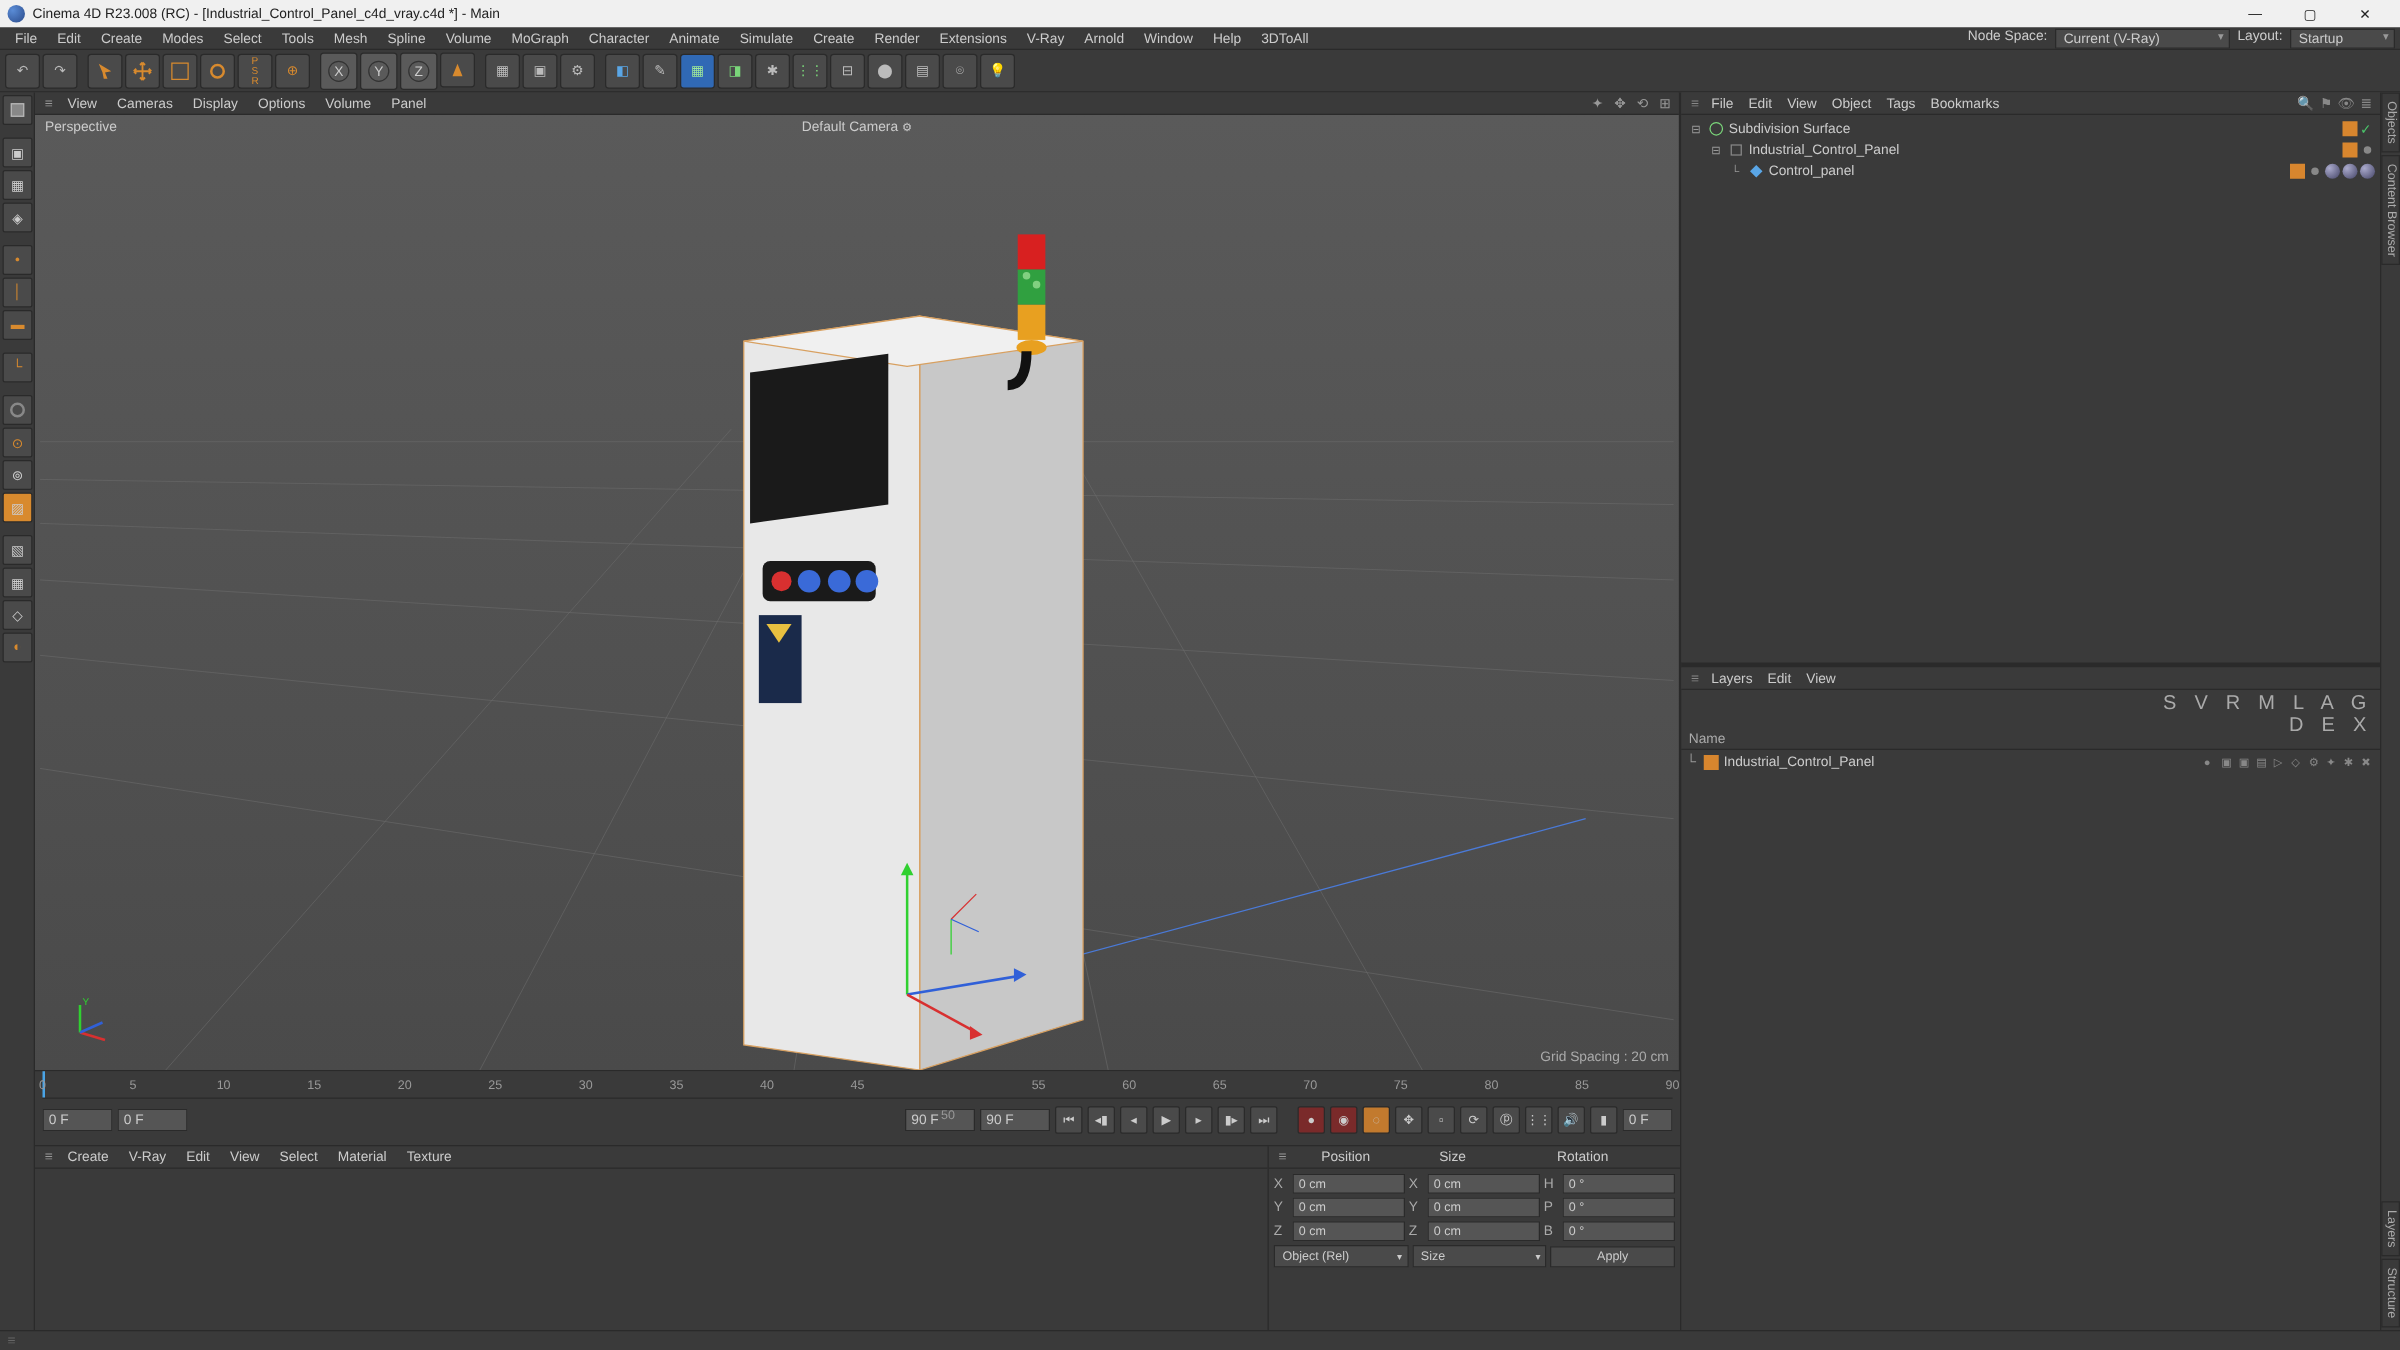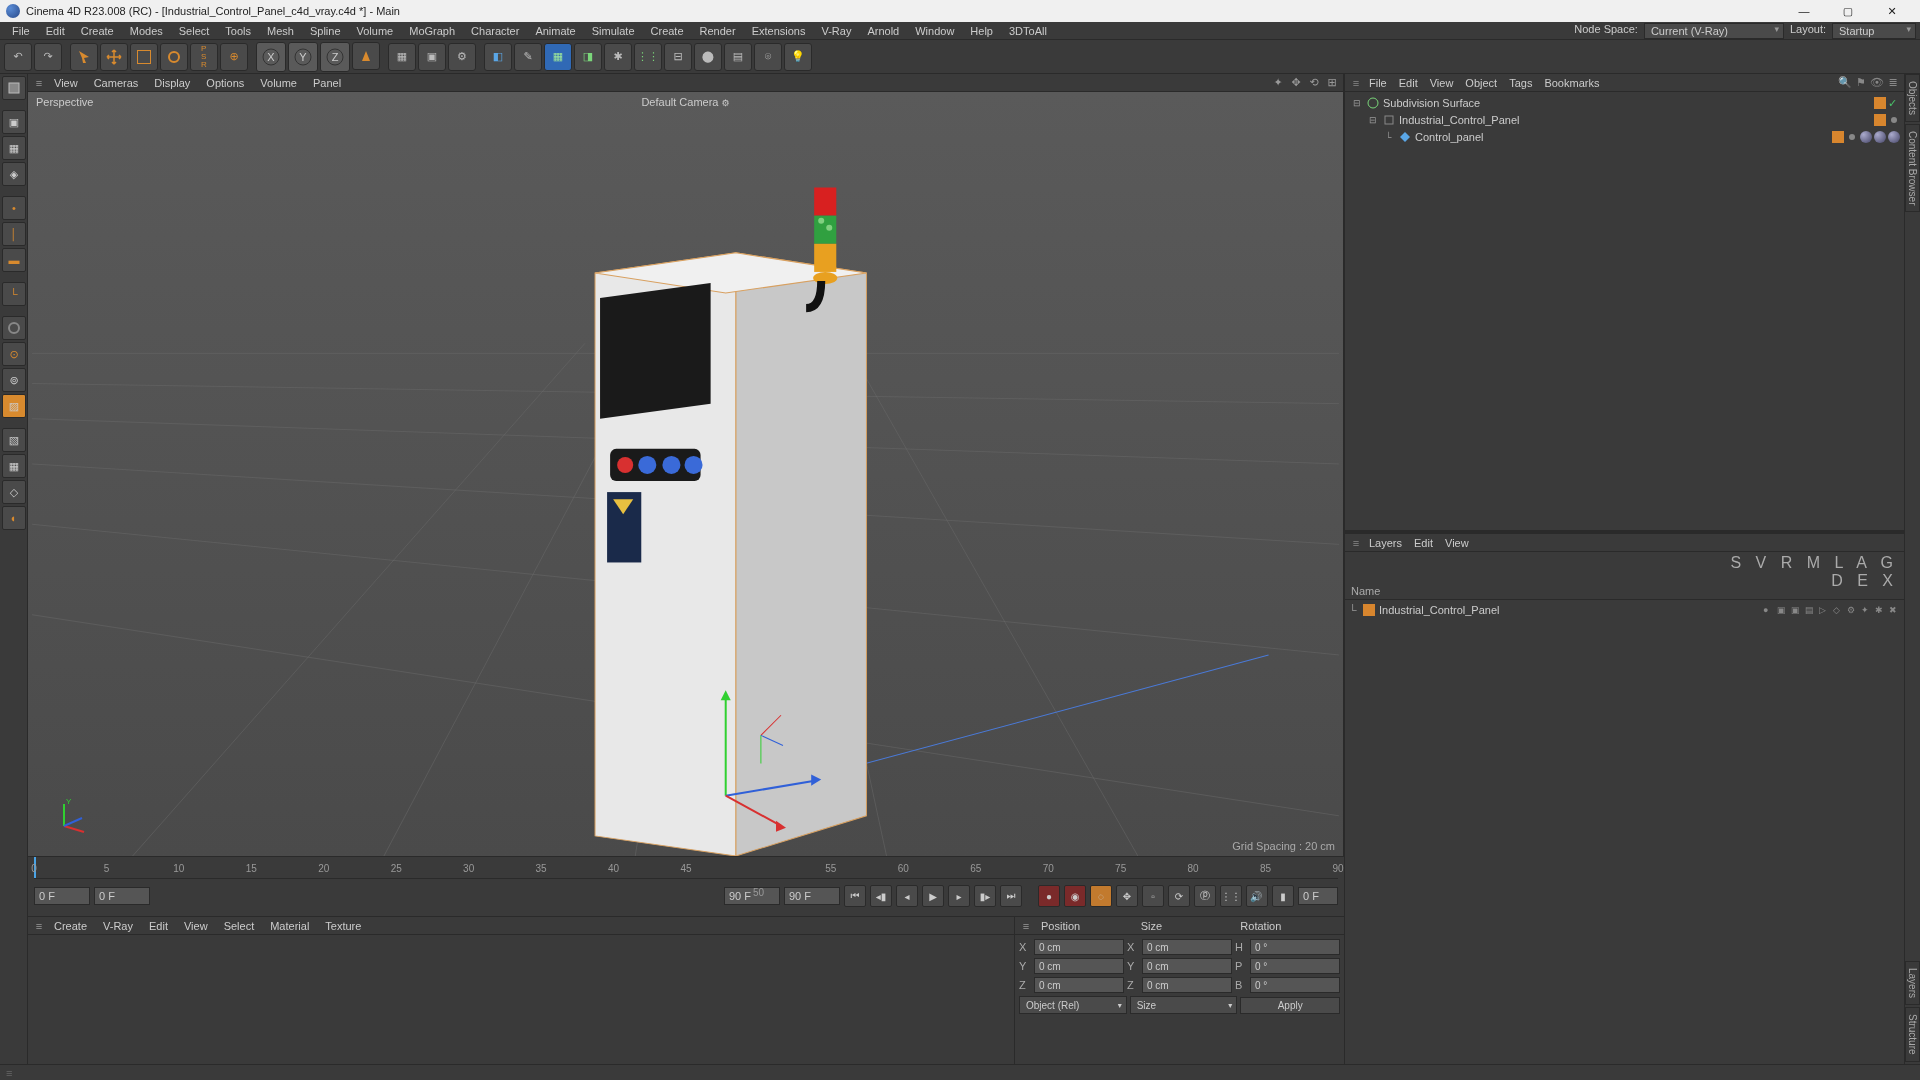--- a/index.html
+++ b/index.html
@@ -420,21 +420,21 @@
             <div class="mmi">Edit</div>
             <div class="mmi">View</div>
             <div class="mmi">Select</div>
             <div class="mmi">Material</div>
             <div class="mmi">Texture</div>
           </div>
       </div>
       <div class="coord-panel">
         <div class="coord-header">
           <span class="vp-ico">≡</span>
-          <span class="chi" style="margin-left:8px">Position</span>
+          <span class="chi" style="margin-left:24px">Position</span>
           <span class="chi">Size</span>
           <span class="chi">Rotation</span>
         </div>
         <div class="coord-body">
           <div class="coord-row">
             <span class="lbl">X</span>
               <div class="fld">
                 <span>0 cm</span>
               </div>
             <span class="lbl">X</span>

